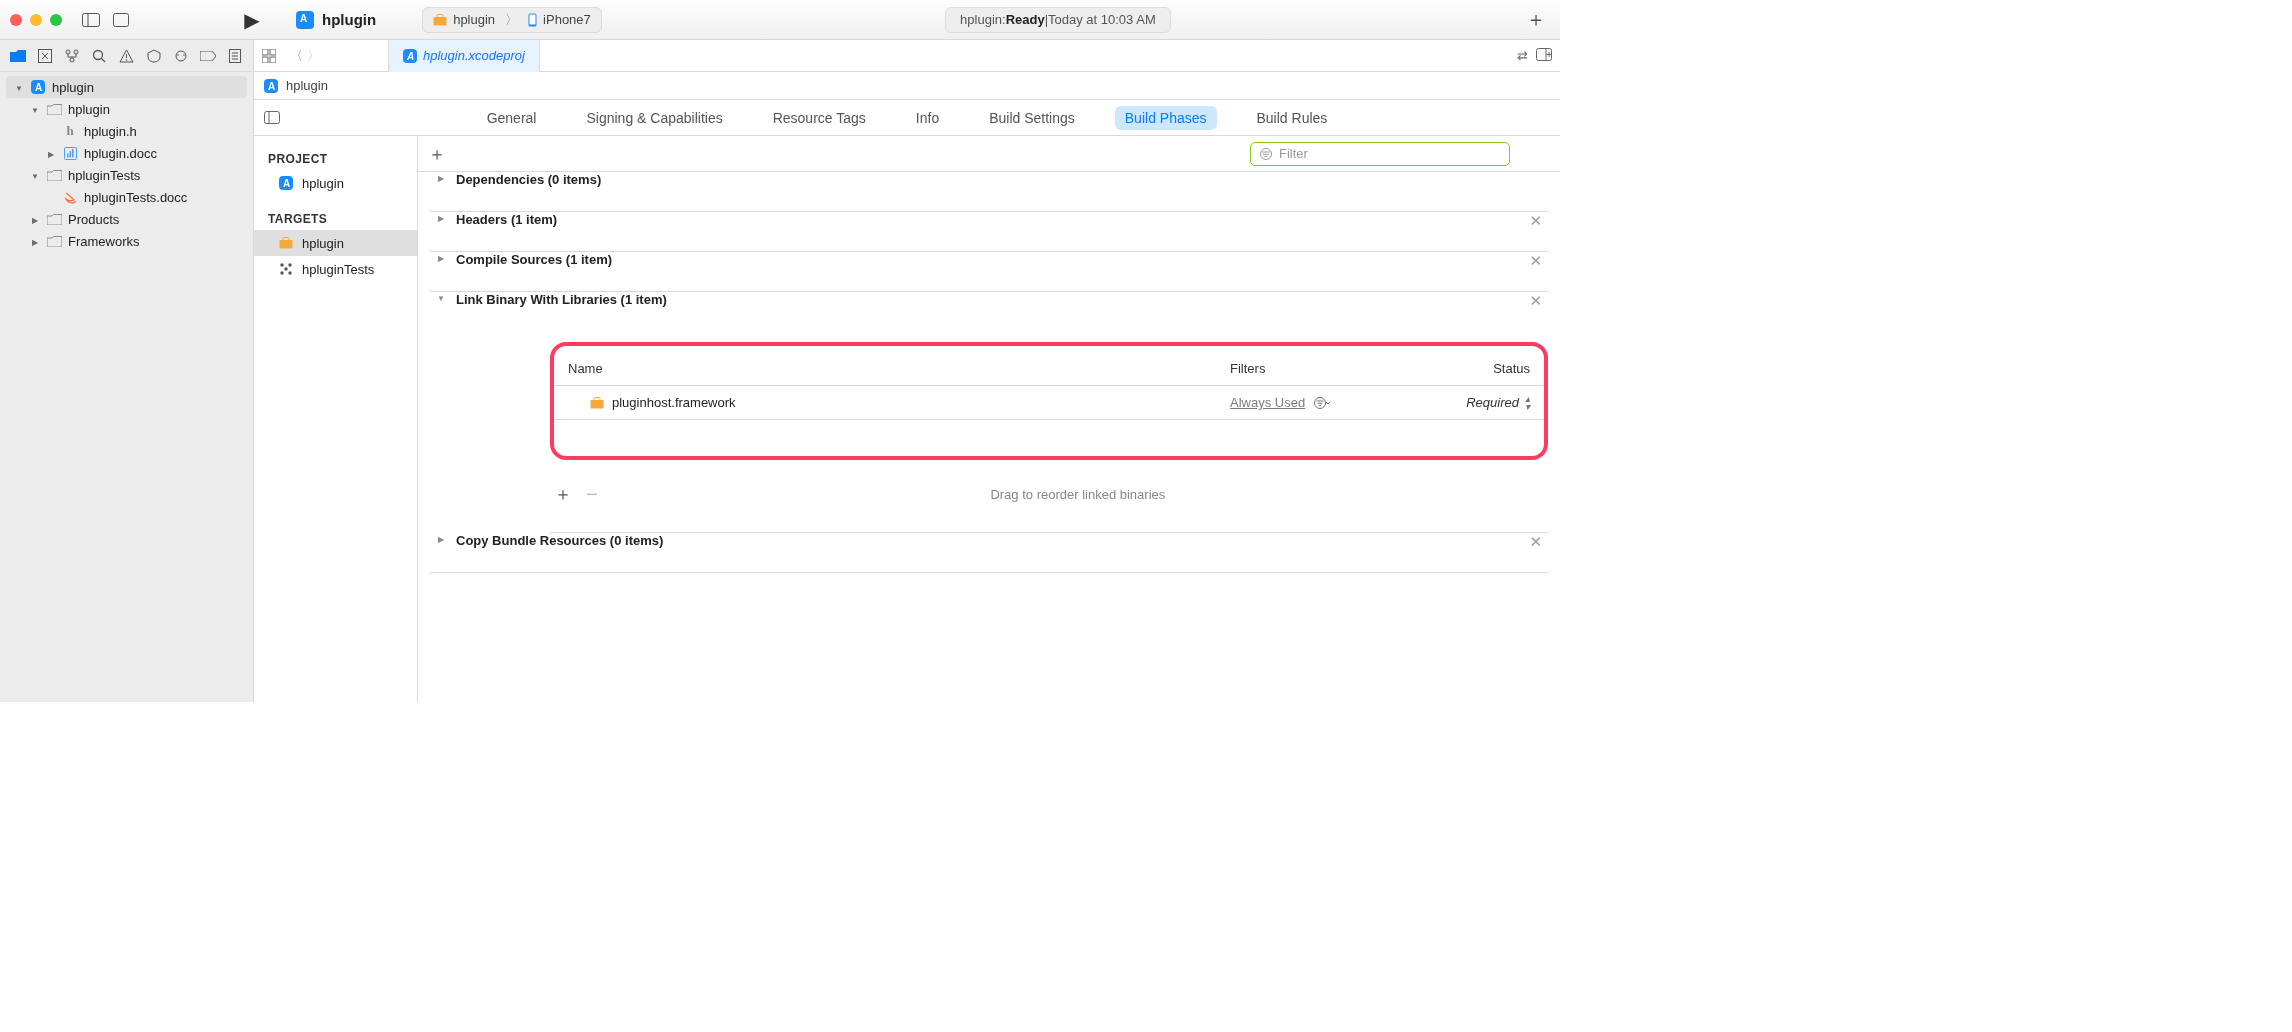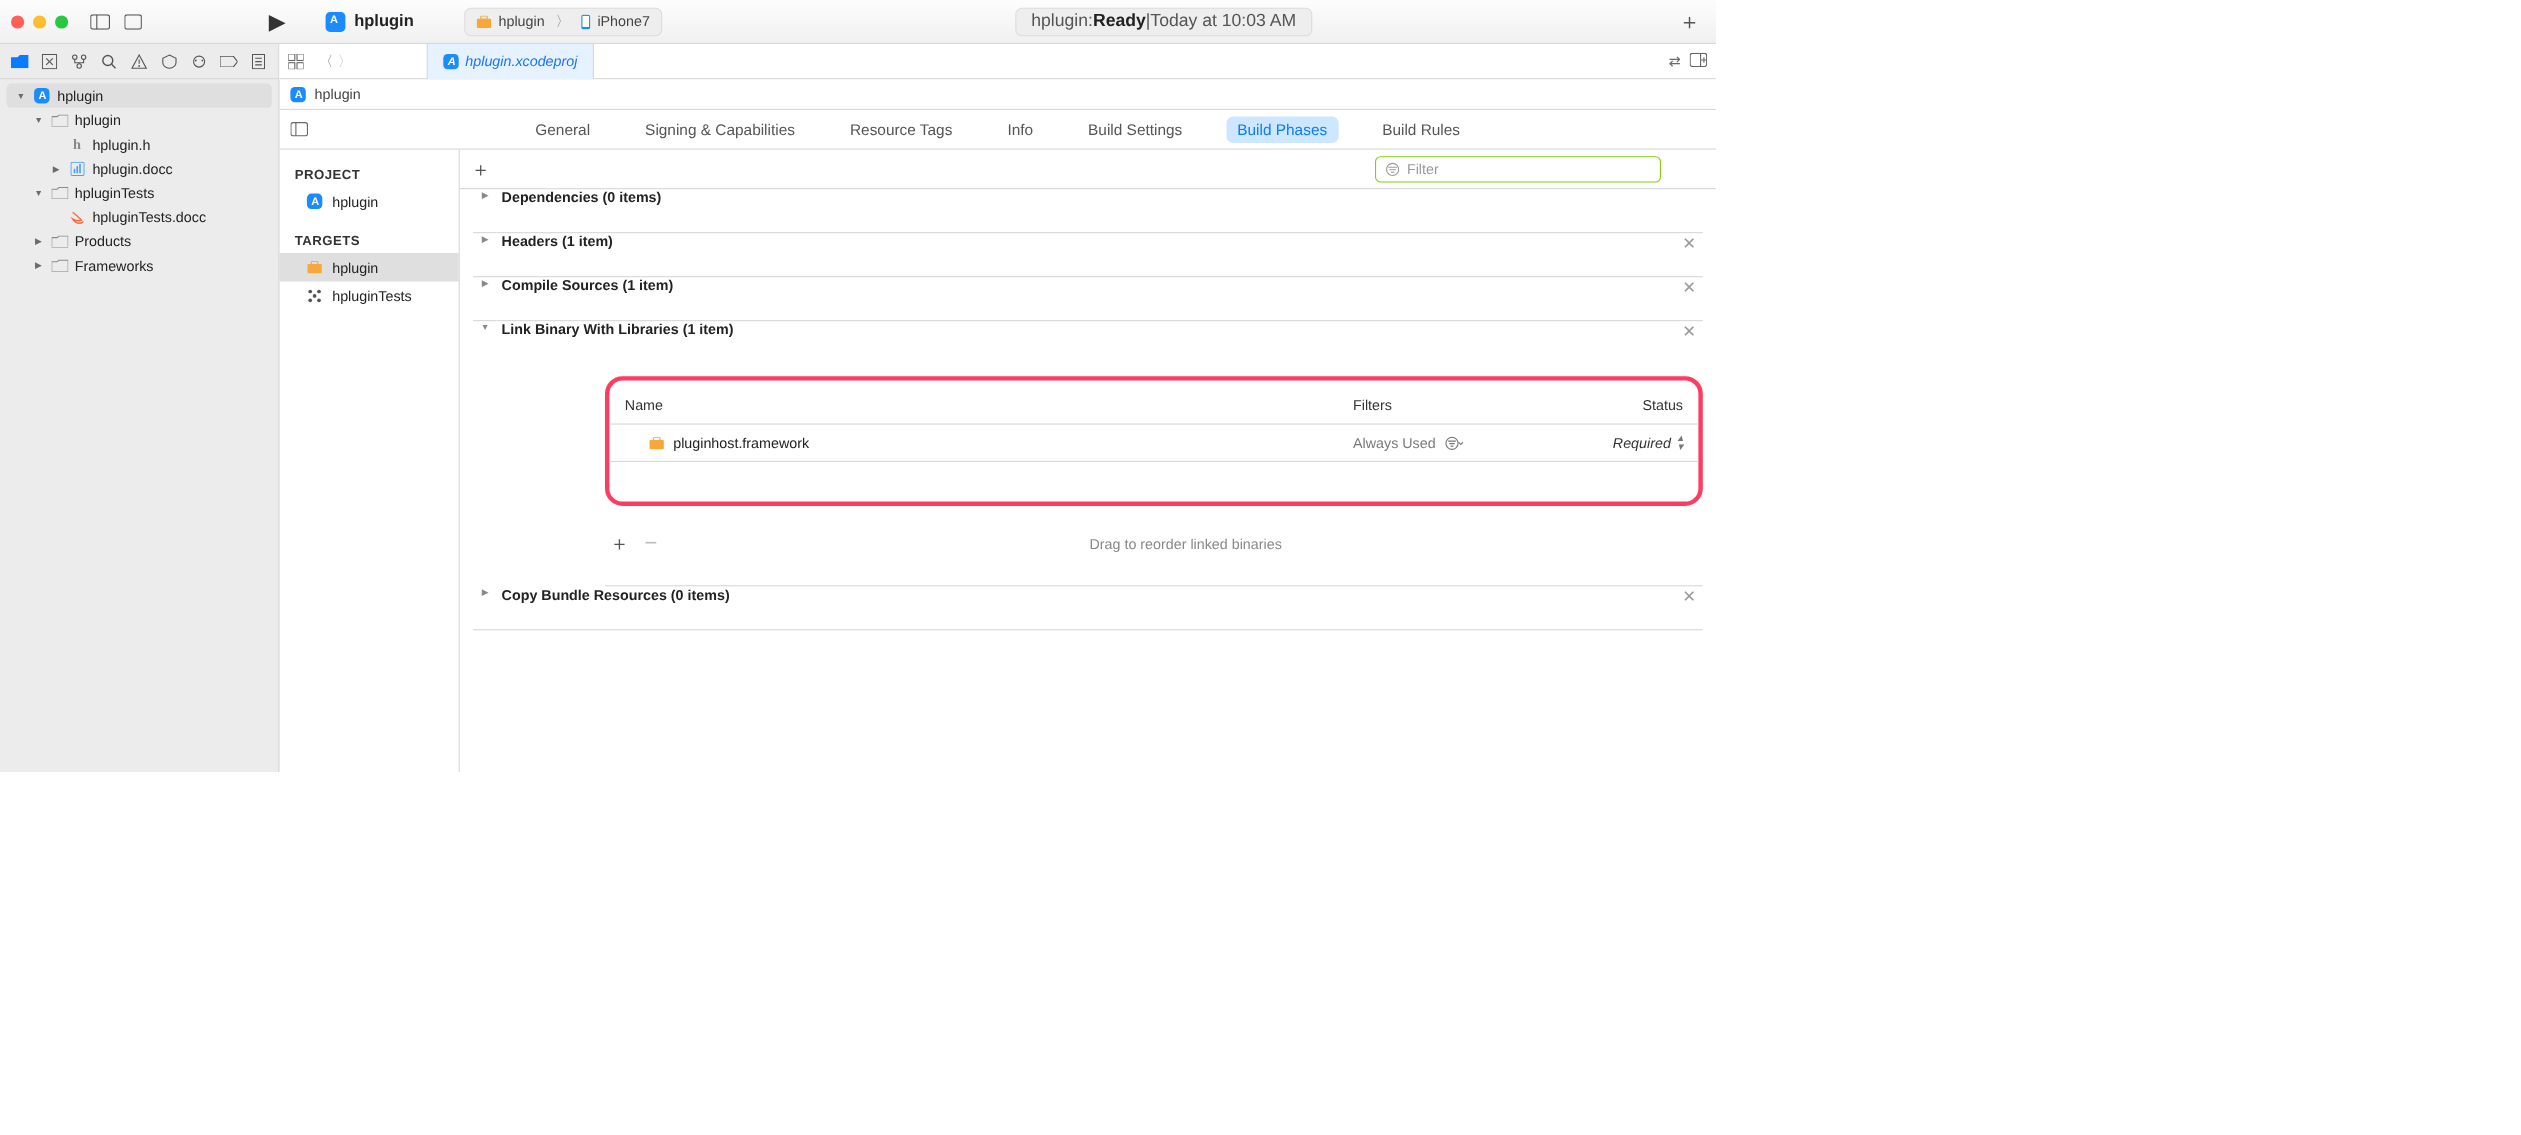--- a/index.html
+++ b/index.html
@@ -42,21 +42,21 @@
     background:#eeeeee; border:1px solid #dcdcdc; border-radius:6px;
     height:26px; display:flex; align-items:center; padding:0 10px; gap:6px; color:#444;
   }
   .scheme-pill .chev{color:#888; margin:0 4px;}
   .briefcase { color:#f7a83b; }
   .device-icon{ color:#1a8cff; }
 
   .status-pill {
     background:#eeeeee; border:1px solid #dcdcdc; border-radius:6px;
     height:26px; display:flex; align-items:center; padding:0 14px; color:#555;
-    font-size:16px;
+    font-size:13px;
   }
   .status-pill b{color:#222;}
 
   .plus-right{ font-size:20px; color:#555; padding:0 4px 0 12px;}
 
   
   .main { display:flex; height:calc(702px - 40px); }
 
   
   .nav-sidebar {
@@ -165,21 +165,21 @@
     margin-bottom:16px;
   }
   .lb-table{ width:100%; }
   .lb-head, .lb-row{
     display:grid; grid-template-columns: 1fr 150px 150px;
     align-items:center; height:34px; padding:0 14px;
   }
   .lb-head{ color:#333; font-weight:500; border-bottom:1px solid var(--border);}
   .lb-row{ border-bottom:1px solid var(--border);padding-left:36px;}
   .lb-row .nm{ display:flex; align-items:center; gap:8px;}
-  .filters-cell{ color:#7a7a7a; display:flex; align-items:center; gap:8px; justify-content:flex-start; }
+  .filters-cell{ color:#7a7a7a; display:flex; align-items:center; gap:8px; justify-content:flex-start;text-decoration:underline; }
   .status-cell{ display:flex; align-items:center; gap:6px; justify-content:flex-end; color:#333;font-style:italic;}
   .updn{ color:#777; font-size:10px; line-height:8px; display:flex; flex-direction:column;}
   .lb-empty{ height:30px; }
 
   .lb-footer{
     display:flex; align-items:center; gap:14px; color:#888; padding:6px 4px 26px 4px;
     border-bottom:1px solid var(--border);
   }
   .lb-footer .drag{ flex:1; text-align:center; color:#888;}
 

